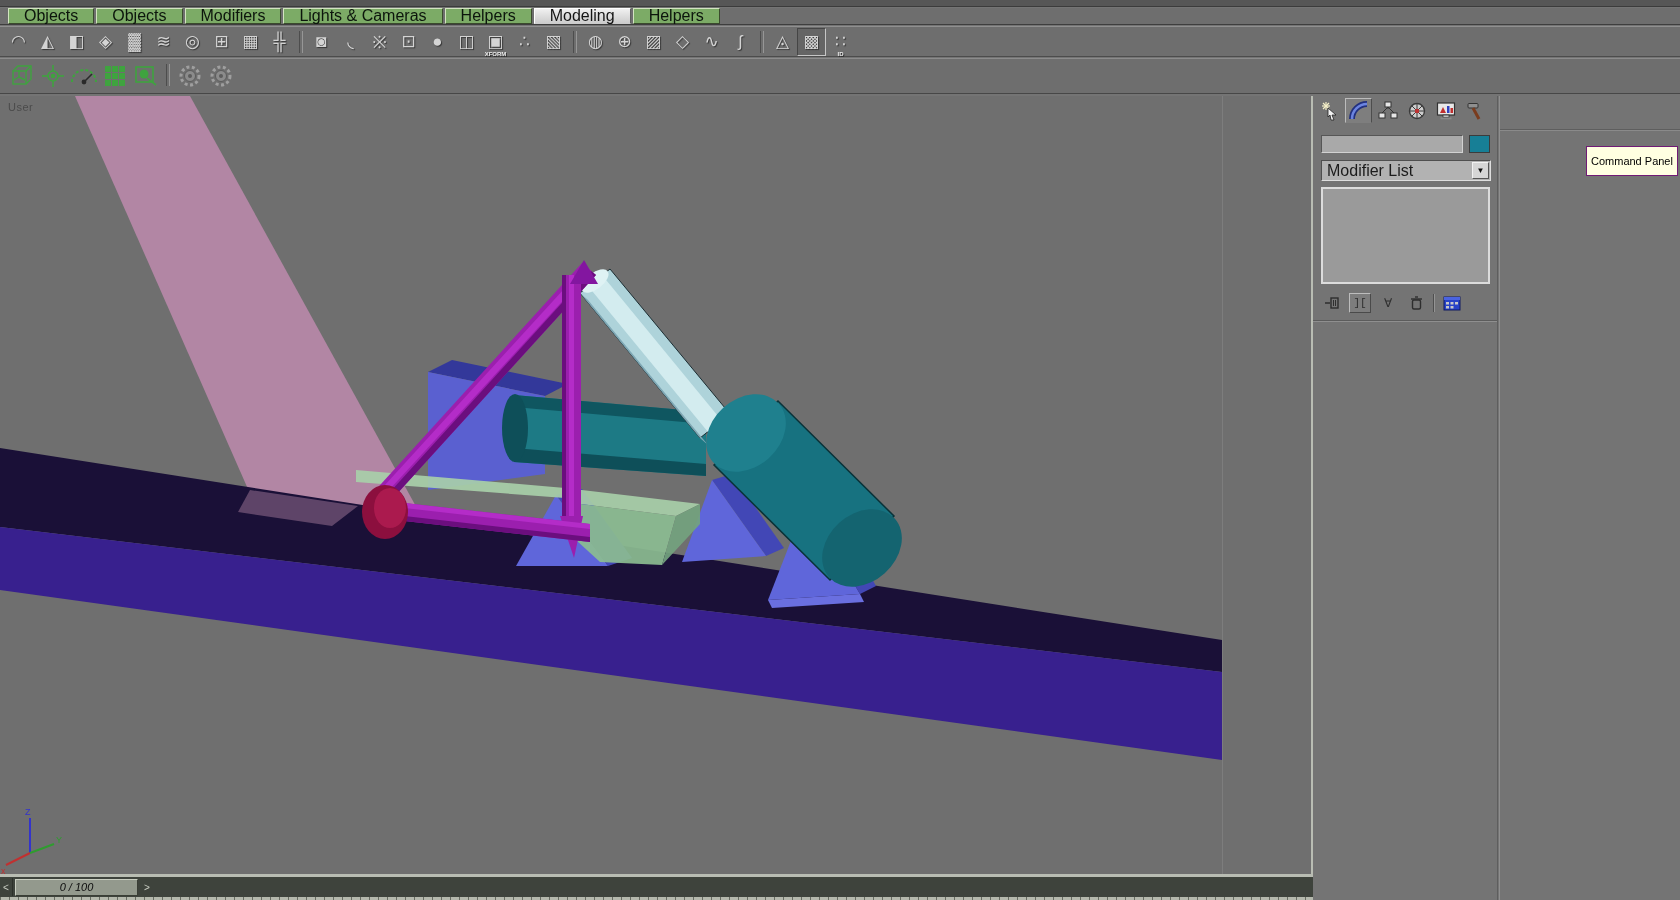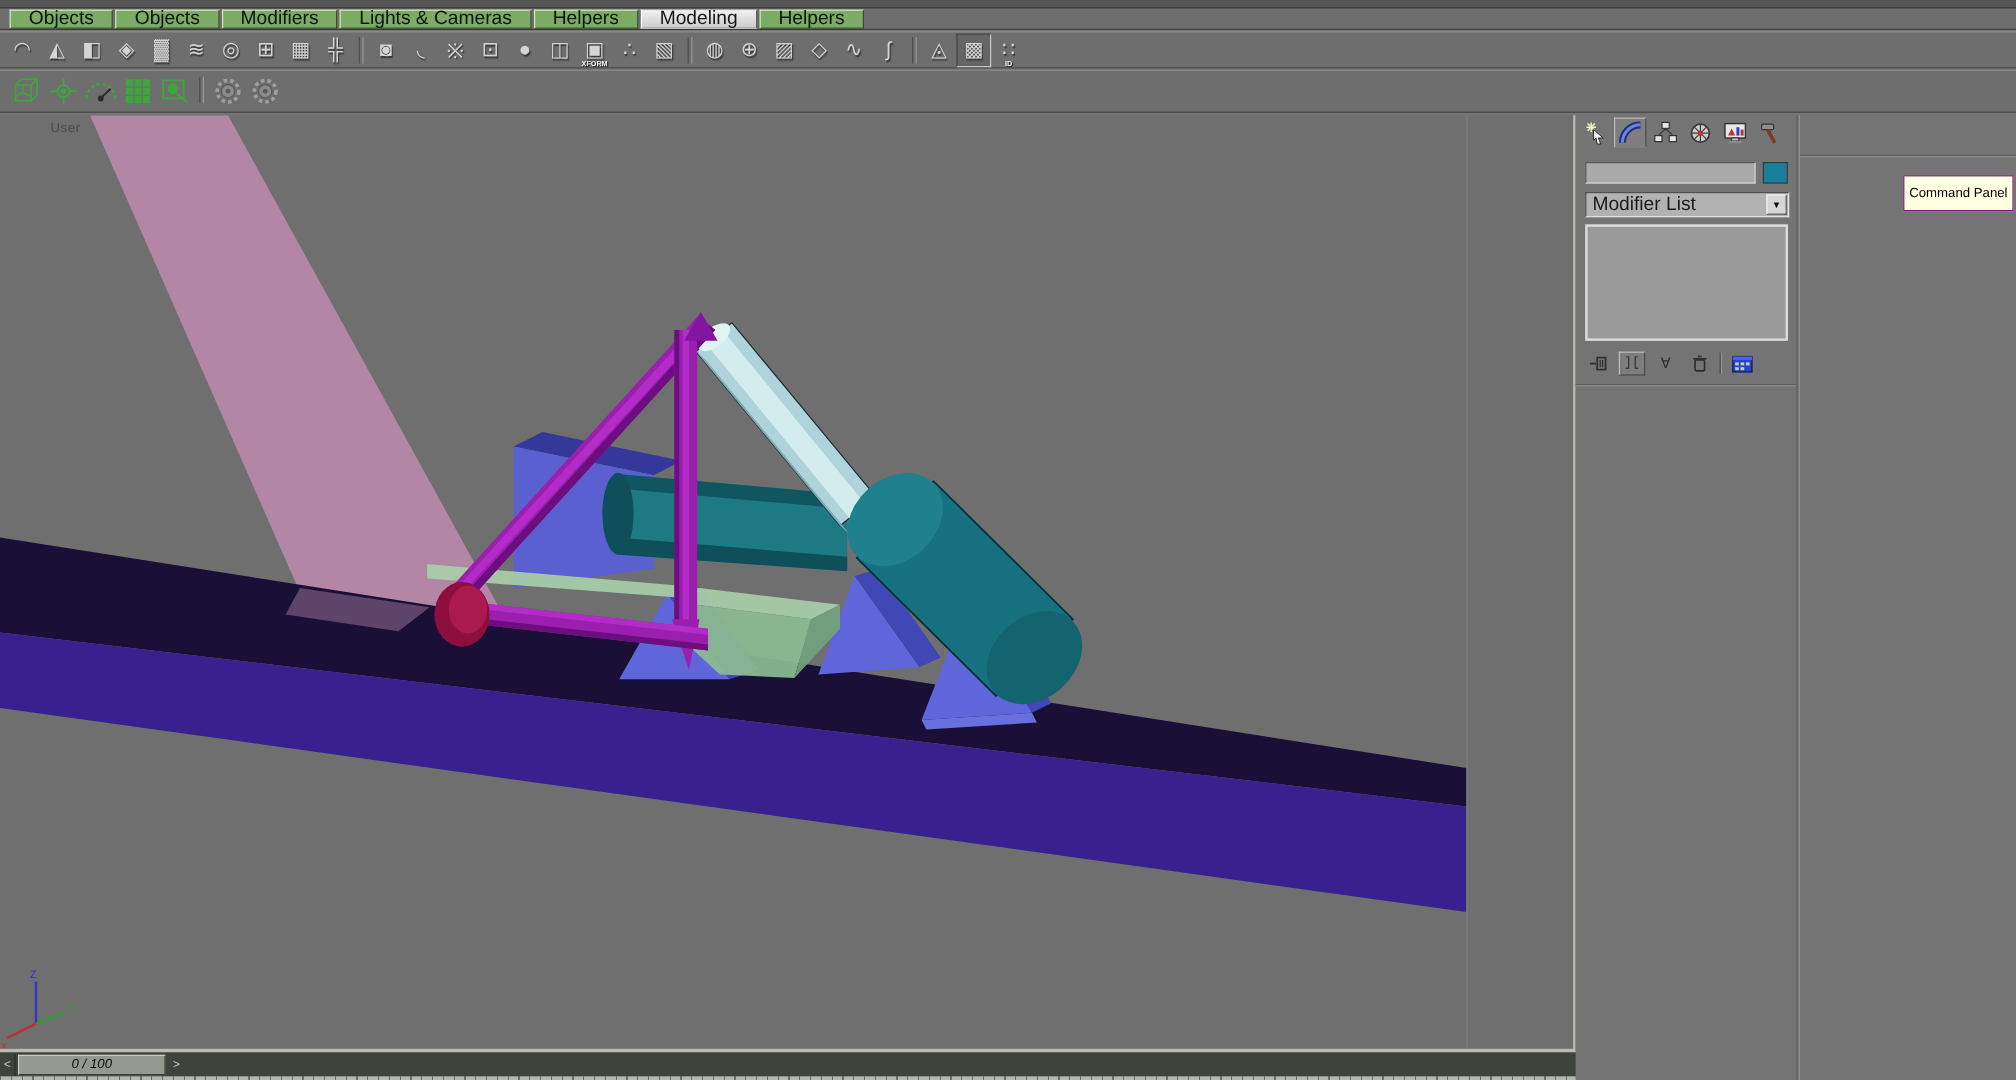--- a/index.html
+++ b/index.html
@@ -20,21 +20,21 @@
   .mico { width:29px; height:28px; display:flex; align-items:center; justify-content:center; color:#d4d4d4; font-size:17px;
           text-shadow:1px 1px 1px #353535; position:relative; cursor:default; }
   .mico .sub { position:absolute; bottom:-1px; left:0; right:0; text-align:center; font-size:6px; font-weight:bold; color:#ededed; text-shadow:1px 1px 0 #2a2a2a; letter-spacing:0; }
   .mico.pressed { background:#656565; border:1px solid; border-color:#454545 #c6c6c6 #c6c6c6 #454545; }
   .sepafter { margin-right:13px; }
   .sepafter::after { content:""; position:absolute; right:-9px; top:3px; height:22px; width:2px; border-left:1px solid #4d4d4d; border-right:1px solid #969696; }
   .hico { width:31px; height:30px; display:flex; align-items:center; justify-content:center; position:relative; cursor:default; }
 
   
   .viewport { left:0; top:96px; width:1313px; height:781px; background:#6f6f6f; border-right:2px solid #b9bdb3; }
-  .vp-label { left:8px; top:5px; font-size:11px; color:#4b4b4b; letter-spacing:0.5px;margin-left:34px; }
+  .vp-label { left:8px; top:5px; font-size:11px; color:#4b4b4b; letter-spacing:0.5px; }
   .vp-stale-line { left:1222px; top:0; width:1px; height:781px; background:#7d7d7d; }
   .vp-bottom-border { left:0; top:874px; width:1313px; height:3px; background:#b9bdb3; }
 
   
   .right-area { left:1313px; top:96px; width:367px; height:804px; background:#747474; }
   .cp-col { position:absolute; left:0; top:0; width:184px; height:804px; }
   .cp-tabs { position:absolute; left:3px; top:2px; display:flex; gap:2px; }
   .cp-tab { width:27px; height:25px; display:flex; align-items:center; justify-content:center; cursor:default; }
   .cp-tab.active { background:#7e7e7e; border:1px solid; border-color:#bcbcbc #4d4d4d #7e7e7e #bcbcbc; }
   .name-field { position:absolute; left:8px; top:39px; width:142px; height:18px; background:#a9a9a9; border:1px solid; border-color:#565656 #d2d2d2 #d2d2d2 #565656; font-size:11px; color:#1a1a1a; padding:1px 3px; }

